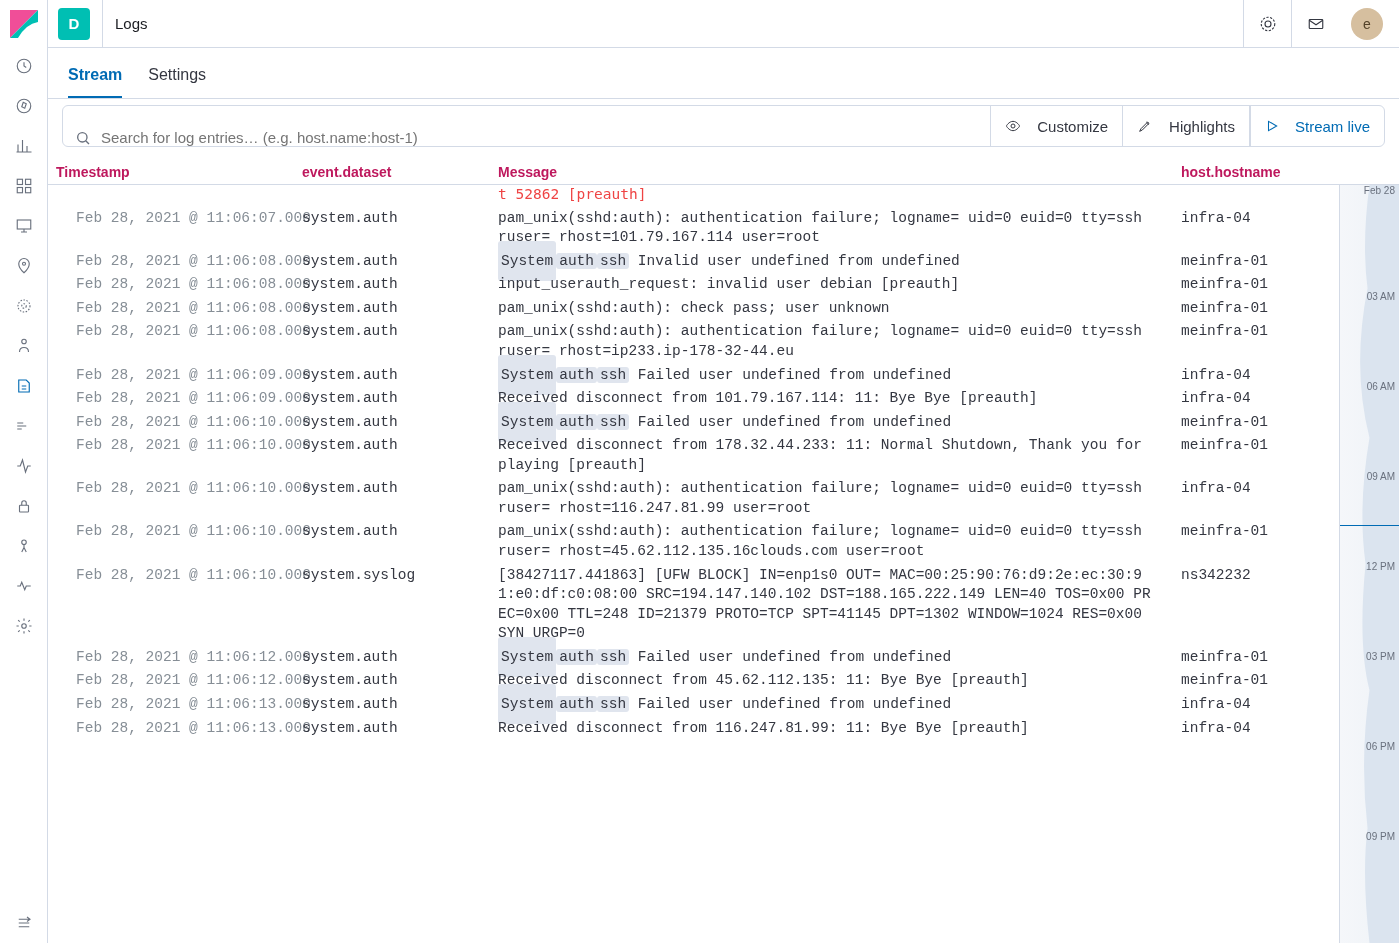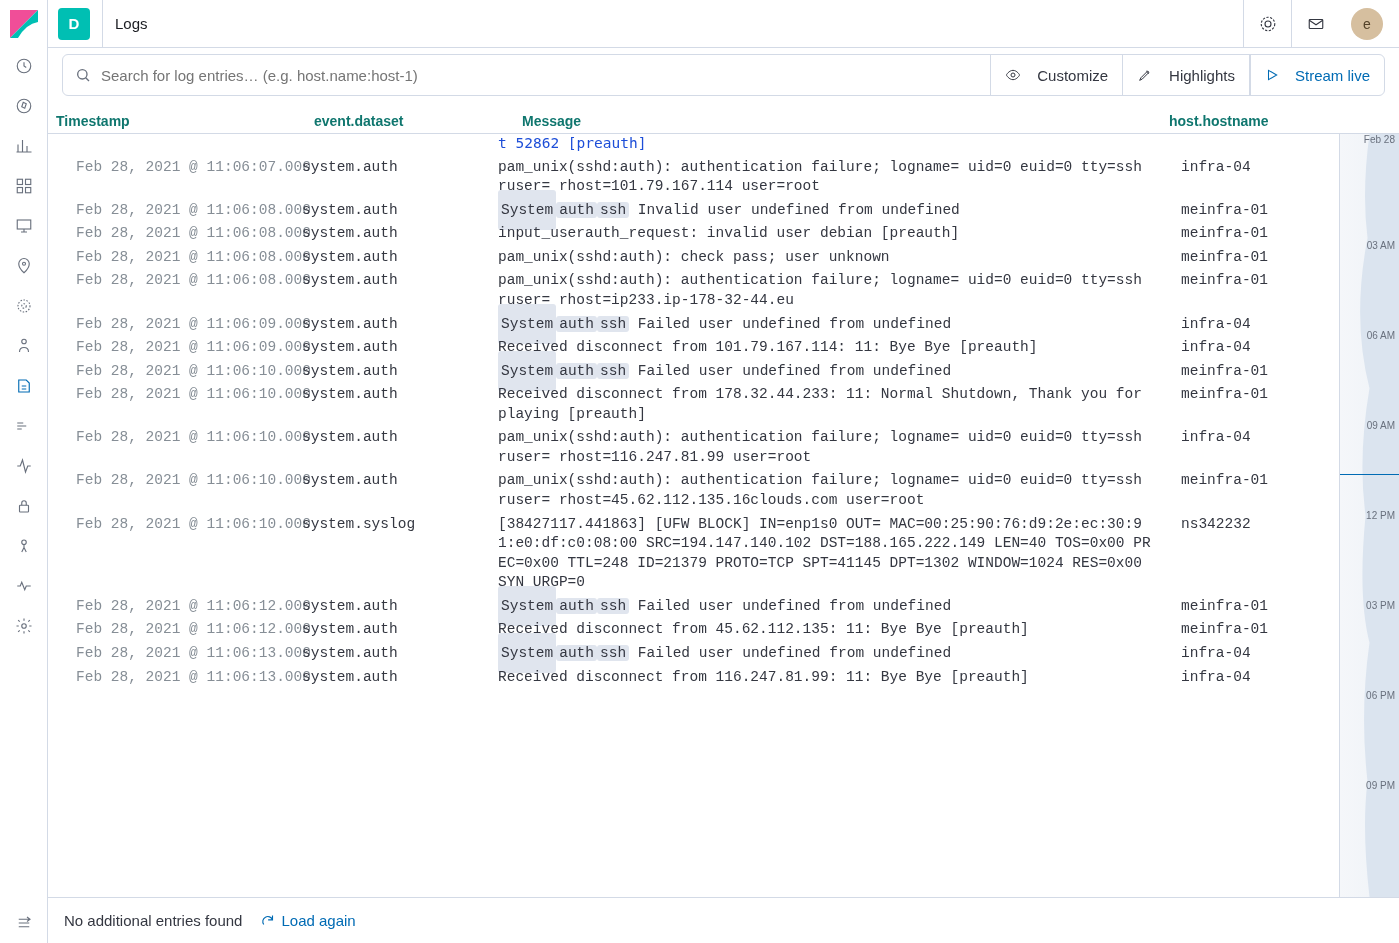--- a/index.html
+++ b/index.html
@@ -15,38 +15,38 @@
   .topbar .divider { width: 1px; height: 100%; background: #d3dae6; margin: 0 12px; }
   .topbar .title { font-size: 15px; color: #1a1c21; }
   .topbar .grow { flex: 1; }
   .topbar .icon-btn { width: 48px; height: 48px; display: flex; align-items: center; justify-content: center; color: #343741; border-left: 1px solid #d3dae6; cursor: pointer; }
   .topbar .avatar { width: 32px; height: 32px; border-radius: 50%; background: #d6bf9f; color: #54432a; display: flex; align-items: center; justify-content: center; font-size: 14px; margin: 0 8px 0 12px; cursor: pointer; }
   .tabs { padding: 18px 24px 0 20px; border-bottom: 1px solid #d3dae6; display: flex; gap: 26px; }
   .tab { padding-bottom: 12px; font-size: 16px; color: #343741; cursor: pointer; }
   .tab.active { color: #006bb4; font-weight: 600; border-bottom: 2px solid #006bb4; }
   .toolbar-wrap { padding: 6px 14px 0; }
   .toolbar { display: flex; align-items: stretch; border: 1px solid #d3dae6; border-radius: 6px; height: 42px; background: #fff; }
-  .search-cell { flex: 1; display: flex; align-items: center; padding: 0 12px; gap: 10px; }
+  .search-cell { flex: 1; display: flex; align-items: flex-end; padding: 0 12px; gap: 10px; }
   .search-cell input { border: none; outline: none; flex: 1; font-size: 15px; color: #69707d; background: transparent; }
   .sep { width: 1px; background: #d3dae6; }
   .tool-cell { display: flex; align-items: center; gap: 16px; padding: 0 14px; color: #343741; cursor: pointer; white-space: nowrap; font-size: 15px; }
   .stream-live { color: #006bb4; }
-  .headers { display: flex; align-items: center; height: 32px; border-bottom: 1px solid #d3dae6; font-weight: 600; font-size: 14px; color: #0f766e; padding: 6px 0 0; margin-top: 6px; gap: 12px; }
+  .headers { display: flex; align-items: center; height: 32px; border-bottom: 1px solid #d3dae6; font-weight: 600; font-size: 14px; color: #be185d; padding: 6px 0 0; margin-top: 6px; }
   .col-ts { width: 254px; padding-left: 8px; }
   .col-ds { width: 196px; }
   .col-msg { flex: 1; padding-right:24px;}
   .col-host { width: 158px; }
   .log-area { flex: 1; display: flex; min-height: 0; background: #fff; }
   .log-list { flex: 1; overflow: hidden; font-family: "SFMono-Regular", Consolas, "Liberation Mono", Menlo, monospace; font-size: 14.5px; line-height: 1.35; color: #343741; }
   .row { display: flex; padding: 2px 0; }
   .row .c-ts { width: 254px; padding-left: 28px; color: #868e96; white-space: nowrap; }
   .row .c-ds { width: 196px; color: #343741; }
   .row .c-msg { flex: 1; padding-right: 30px; word-break: break-all; }
   .row .c-host { width: 158px; }
-  .partial { color:#1d4ed8; padding-left:450px; font-family: "SFMono-Regular", Consolas, monospace; font-size:14.5px; padding-bottom:2px;}
+  .partial { color:#ef4444; padding-left:450px; font-family: "SFMono-Regular", Consolas, monospace; font-size:14.5px; padding-bottom:2px;}
   .minimap { width: 60px; border-left: 1px solid #d3dae6; position: relative; background: linear-gradient(90deg, #f5f7fa 0%, #eef2f7 100%); }
   .minimap .tick { position: absolute; right: 4px; font-size: 10px; color: #69707d; margin-top: 16px; }
   .minimap .topdate { position: absolute; top: 0; right: 4px; font-size: 10px; color: #69707d; }
   .minimap .cursor { position: absolute; left:0; right:0; height:1px; background:#006bb4; }
   .minimap svg { position:absolute; left:0; top:0; width:100%; height:100%; }
   .footer { height: 46px; border-top: 1px solid #d3dae6; display: flex; align-items: center; gap: 18px; padding: 0 16px; font-size: 15px; }
   .footer .link { color: #006bb4; display: flex; align-items: center; gap: 6px; cursor: pointer; }
   svg { display: block; }
   .pill-sys { background:#e0e5ee; border-radius:3px; padding:12px 3px;}
   .pill-auth { background:#e0e5ee; border-radius:3px; padding:0 3px;}
@@ -173,20 +173,24 @@
         </div>
       <div class="icon-btn">
           <svg width="18" height="18" viewBox="0 0 24 24" fill="none" stroke="currentColor" stroke-width="1.5">
             <rect x="3" y="6" width="18" height="12" rx="1"></rect>
             <path d="M3 7l9 6 9-6"></path>
           </svg>
         </div>
       <div class="avatar">e</div>
     </div>
 
+    <div class="tabs">
+      <div class="tab active">Stream</div>
+      <div class="tab">Settings</div>
+    </div>
 
     <div class="toolbar-wrap">
       <div class="toolbar">
         <div class="search-cell">
           <span>
               <svg width="16" height="16" viewBox="0 0 24 24" fill="none" stroke="#69707d" stroke-width="2">
                 <circle cx="11" cy="11" r="7"></circle>
                 <path d="M21 21l-5-5"></path>
               </svg>
             </span>
@@ -344,26 +348,15 @@
             <div class="tick" style="top: 180px;">06 AM</div>
             <div class="tick" style="top: 270px;">09 AM</div>
             <div class="tick" style="top: 360px;">12 PM</div>
             <div class="tick" style="top: 450px;">03 PM</div>
             <div class="tick" style="top: 540px;">06 PM</div>
             <div class="tick" style="top: 630px;">09 PM</div>
           </div>
       </div>
     </div>
 
-    <div class="footer">
-      <span>No additional entries found</span>
-      <span class="link">
-        <span>
-            <svg width="15" height="15" viewBox="0 0 24 24" fill="none" stroke="#006bb4" stroke-width="1.8">
-              <path d="M20 11A8 8 0 106 18.4M20 4v7h-7"></path>
-            </svg>
-          </span>
-        <span>Load again</span>
-      </span>
-    </div>
 
   </div>
 </div>
 
 </body></html>

